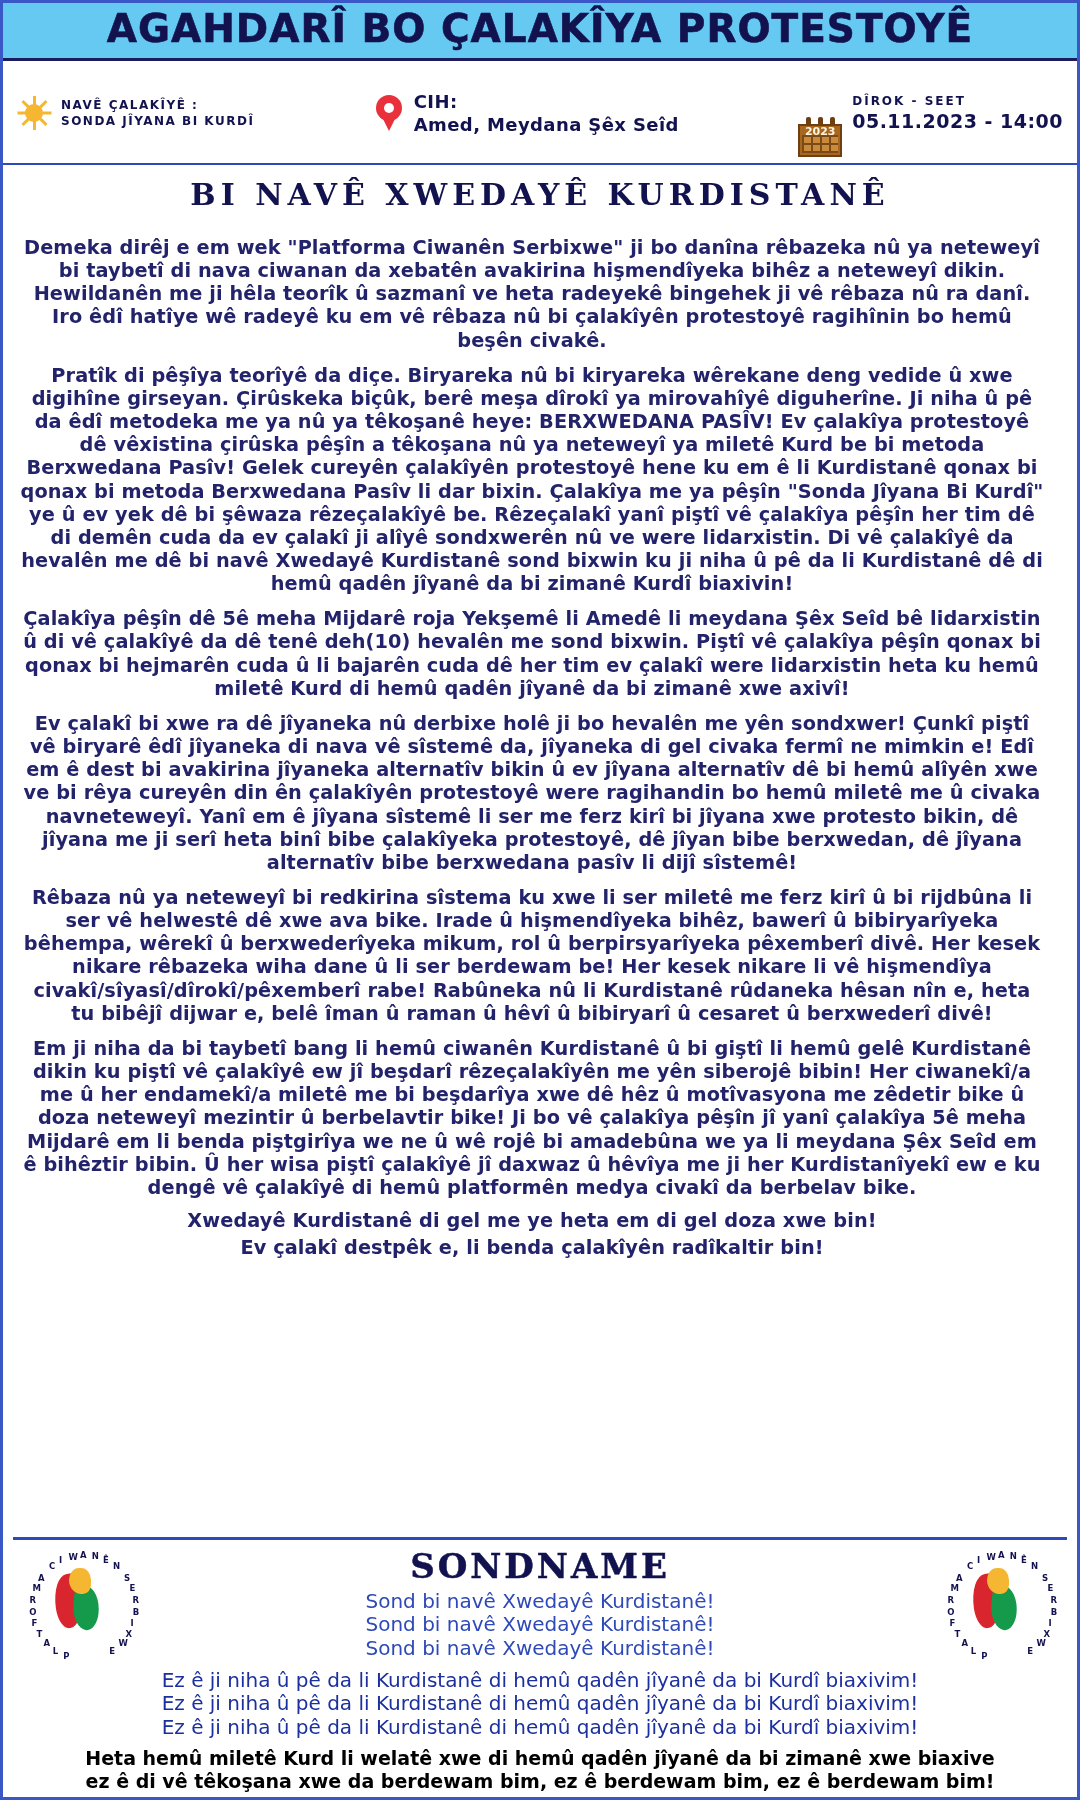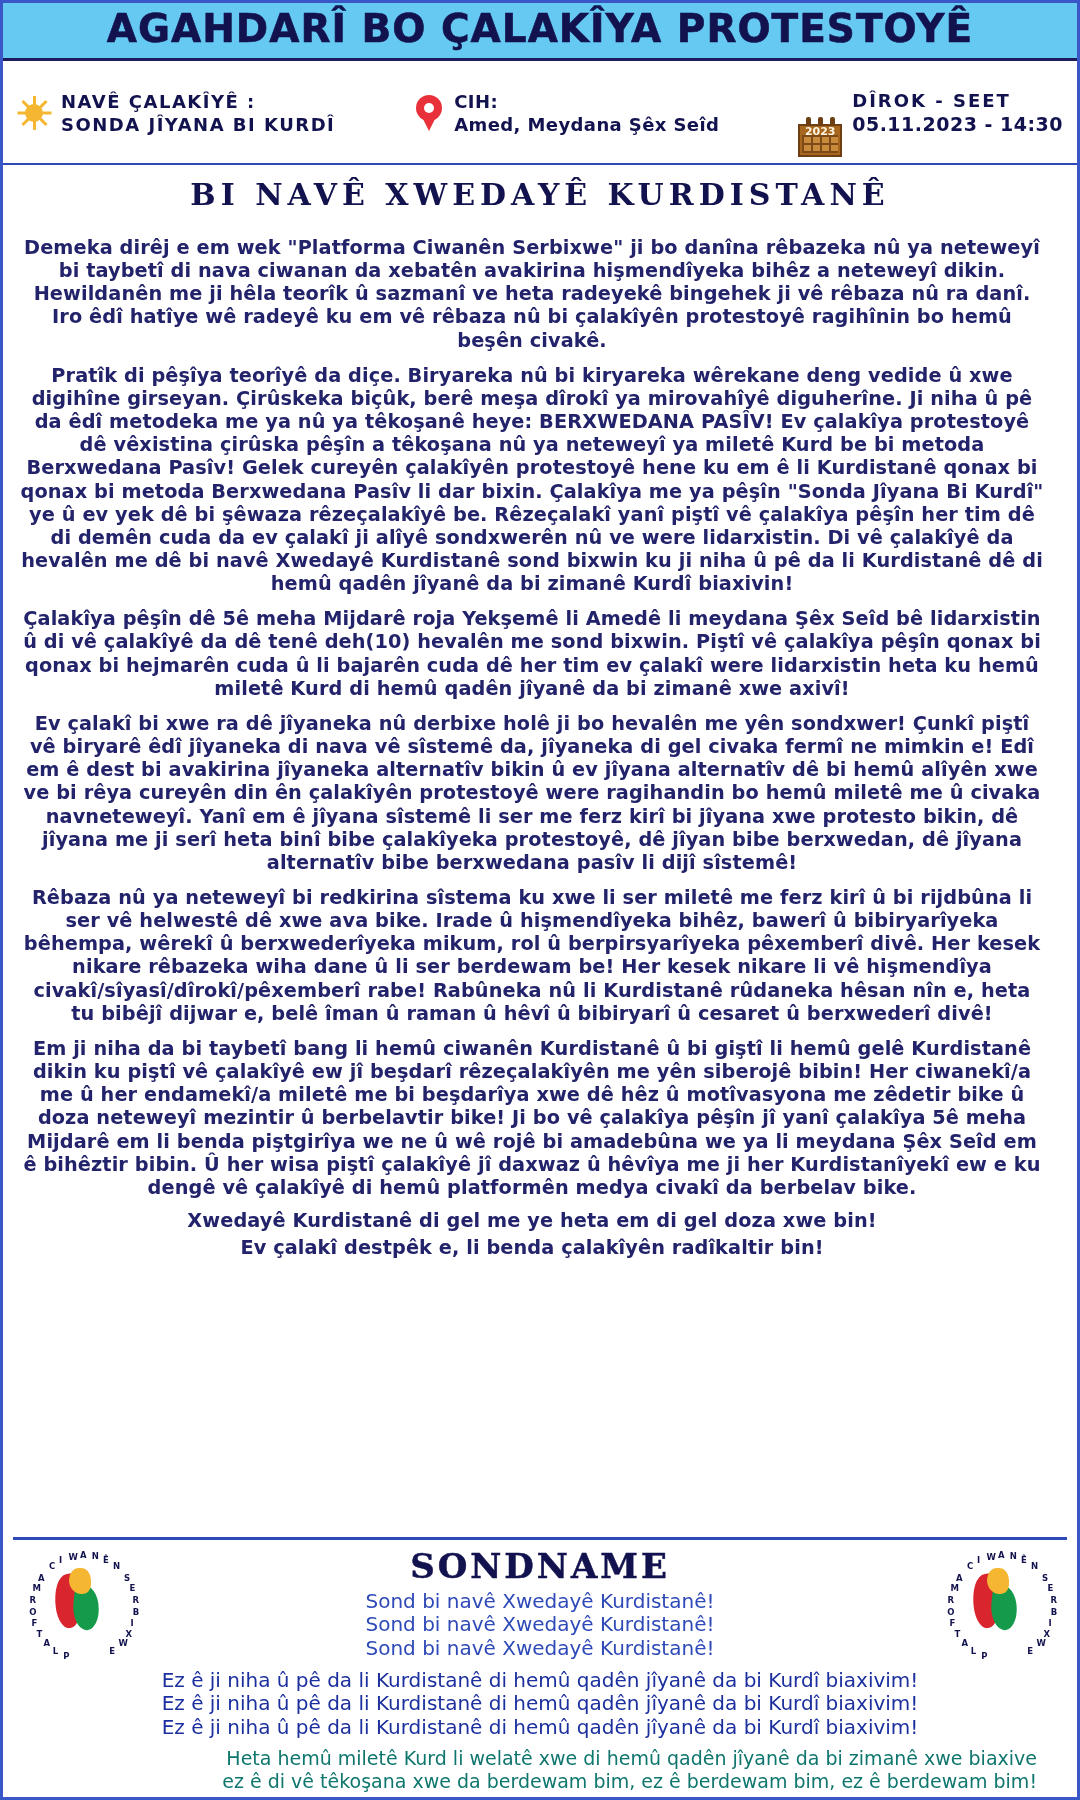--- a/index.html
+++ b/index.html
@@ -44,21 +44,21 @@
   .info-strip {
     display: flex;
     align-items: center;
     justify-content: space-between;
     padding: 8px 14px 6px 14px;
     border-bottom: 2px solid #2e49b8;
   }
   .info-block { display: flex; align-items: center; gap: 10px; }
   .info-lines { display: flex; flex-direction: column; gap: 2px; }
   .info-lines .l1, .info-lines .l2 {
-    font-size: 18px;
+    font-size: 12px;
     font-weight: bold;
     letter-spacing: 1.5px;
     color: #12124f;
     white-space: nowrap;
   }
   .info-center .l1, .info-center .l2 { letter-spacing: 0.4px; font-size: 18px; }
   .info-right .l1 { letter-spacing: 2px; }
   .info-right .l2 { letter-spacing: 0.5px; font-size: 19px; }
 
   
@@ -167,25 +167,24 @@
   .oath-line {
     font-size: 20px;
     font-weight: normal;
     color: #2e49b8;
     line-height: 1.18;
   }
   .oath-line.blue2 { color: #1b2f9e; }
   .oath-group { margin-bottom: 8px; }
   .oath-final {
     font-size: 19px;
-    font-weight: normal;
-    color: #0f766e;
+    font-weight: bold;
+    color: #000000;
     line-height: 1.2;
     padding: 0 30px;
-    text-align: right;
   }
 
   
   .logo {
     position: absolute;
     width: 108px; height: 108px;
     top: 8px;
   }
   .logo.left { left: 24px; }
   .logo.right { right: 24px; }
@@ -286,21 +285,21 @@
       <div class="cal">
         <div class="ring" style="left:8px"></div>
         <div class="ring" style="left:20px"></div>
         <div class="ring" style="left:32px"></div>
         <div class="body"></div>
         <div class="year">2023</div>
         <div class="grid"></div>
       </div>
       <div class="info-lines">
         <div class="l1">DÎROK  - SEET</div>
-        <div class="l2">05.11.2023 - 14:30</div>
+        <div class="l2">05.11.2023 - 14:00</div>
       </div>
     </div>
 
   </div>
 
   <div class="content">
     <div class="subtitle">BI NAVÊ XWEDAYÊ KURDISTANÊ</div>
 
     <p class="para">Demeka dirêj e em wek "Platforma Ciwanên Serbixwe" ji bo danîna rêbazeka nû ya neteweyî bi taybetî di nava ciwanan da xebatên avakirina hişmendîyeka bihêz a neteweyî dikin. Hewildanên me ji hêla teorîk û sazmanî ve heta radeyekê bingehek ji vê rêbaza nû ra danî. Iro êdî hatîye wê radeyê ku em vê rêbaza nû bi çalakîyên protestoyê ragihînin bo hemû beşên civakê.</p>
     <p class="para">Pratîk di pêşîya teorîyê da diçe. Biryareka nû bi kiryareka wêrekane deng vedide û xwe digihîne girseyan. Çirûskeka biçûk, berê meşa dîrokî ya mirovahîyê diguherîne. Ji niha û pê da êdî metodeka me ya nû ya têkoşanê heye: BERXWEDANA PASÎV! Ev çalakîya protestoyê dê vêxistina çirûska pêşîn a têkoşana nû ya neteweyî ya miletê Kurd be bi metoda Berxwedana Pasîv! Gelek cureyên çalakîyên protestoyê hene ku em ê li Kurdistanê qonax bi qonax bi metoda Berxwedana Pasîv li dar bixin. Çalakîya me ya pêşîn "Sonda Jîyana Bi Kurdî" ye û ev yek dê bi şêwaza rêzeçalakîyê be. Rêzeçalakî yanî piştî vê çalakîya pêşîn her tim dê di demên cuda da ev çalakî ji alîyê sondxwerên nû ve were lidarxistin.  Di vê çalakîyê da hevalên me dê bi navê Xwedayê Kurdistanê sond bixwin ku ji niha û pê da li Kurdistanê dê di hemû qadên jîyanê da bi zimanê Kurdî biaxivin!</p>

